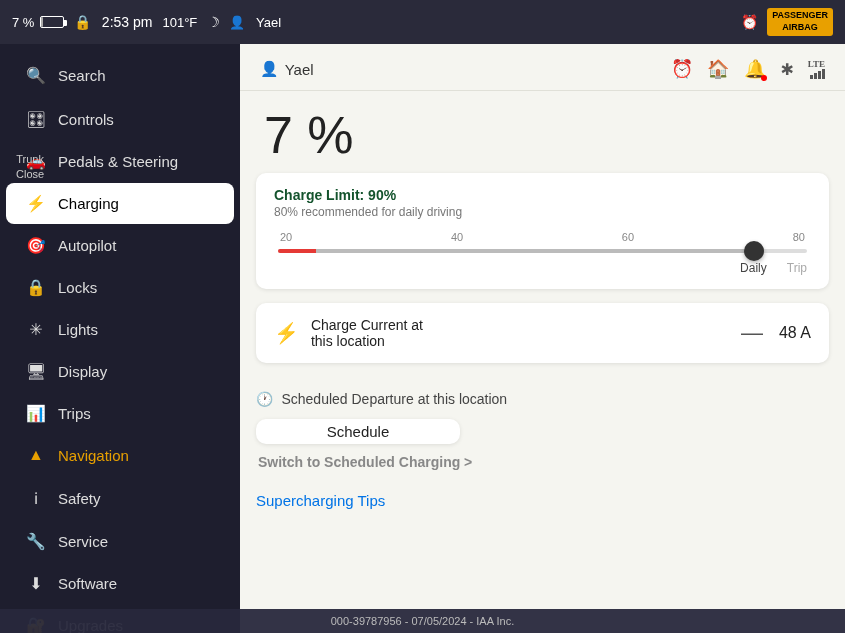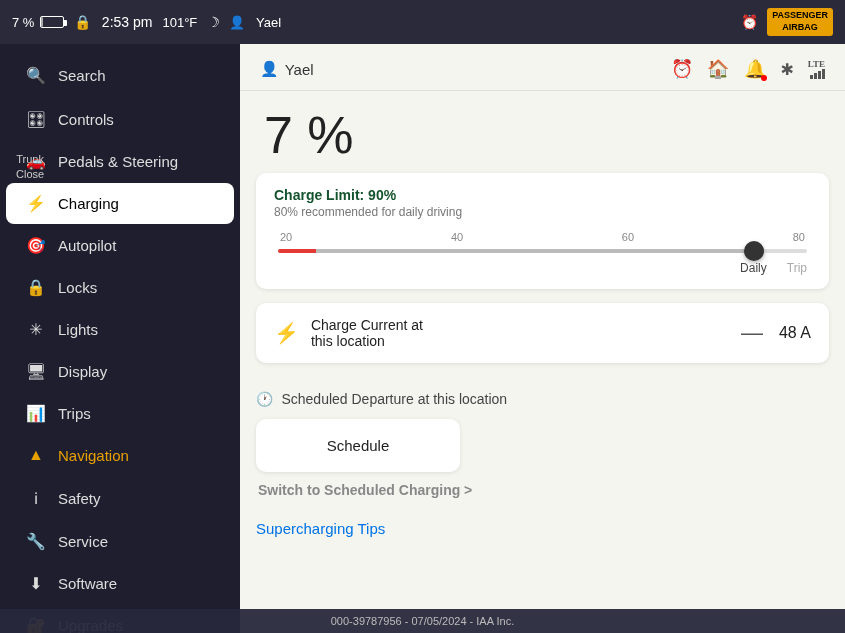--- a/index.html
+++ b/index.html
@@ -265,21 +265,21 @@
     .scheduled-title {
       font-size: 14px;
       color: #444;
       display: flex; align-items: center; gap: 8px;
       margin-bottom: 12px;
     }
     .schedule-btn {
       background: #fff;
       border: none;
       border-radius: 10px;
-      padding: 18px 20px;
+      padding: 4px 20px;
       font-size: 15px;
       color: #222;
       margin-bottom: 10px;
       width: 204px;
       cursor: pointer;
       box-shadow: 0 1px 4px rgba(0,0,0,0.1);
     }
     .switch-charging {
       font-size: 14px;
       color: #888;

